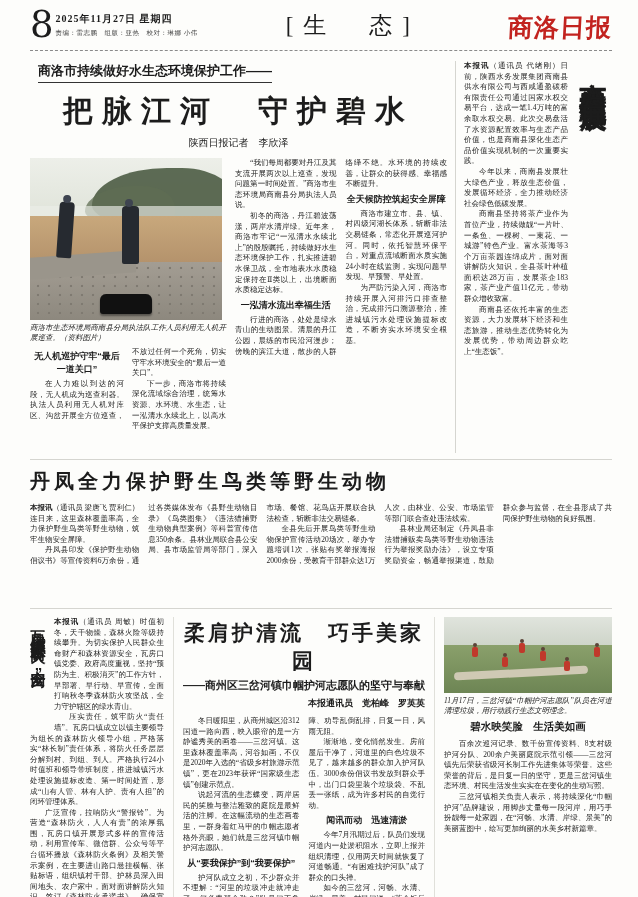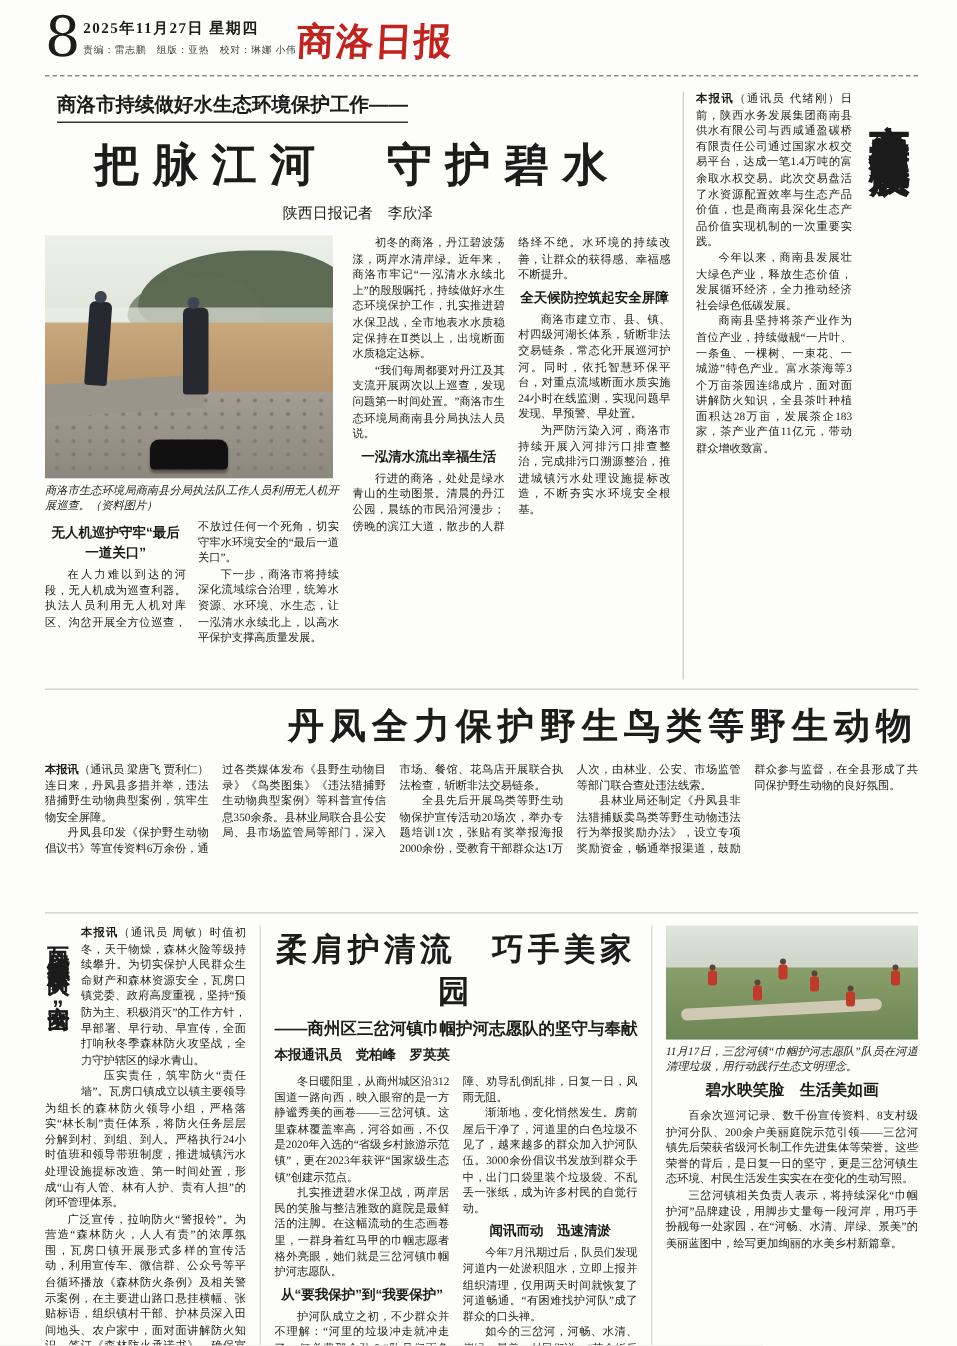--- a/index.html
+++ b/index.html
@@ -58,35 +58,35 @@
   .undercols{height:118px;overflow:hidden;column-count:2;column-gap:8px;}
   .rightcols{flex:1;height:308px;overflow:hidden;column-count:2;column-gap:9px;}
   
   .shangnan{flex:1;display:flex;border-left:1px solid #d5d5d0;margin-left:8px;padding-left:8px;}
   .sn-text{width:104px;height:388px;overflow:hidden;}
   .sn-title{writing-mode:vertical-rl;text-orientation:upright;font-size:27px;font-weight:bold;
             letter-spacing:2px;line-height:38px;margin-left:6px;height:388px;
             font-family:"Liberation Sans",sans-serif;}
   
   .danfeng{border-top:1px solid #d5d5d0;margin-top:6px;padding-top:6px;height:136px;}
-  .df-title{font-size:24px;font-weight:bold;text-align:right;letter-spacing:4px;margin:2px 0 8px 0;
+  .df-title{font-size:20px;font-weight:bold;text-align:left;letter-spacing:4px;margin:2px 0 8px 0;
             font-family:"Liberation Sans",sans-serif;}
   .df-cols{column-count:5;column-gap:9px;height:98px;overflow:hidden;}
   
   .bottom{border-top:1px solid #d5d5d0;margin-top:6px;padding-top:8px;display:flex;height:292px;}
   .wafang{width:134px;overflow:hidden;}
   .wf-title{float:left;writing-mode:vertical-rl;text-orientation:upright;height:102px;
             font-size:15px;font-weight:bold;letter-spacing:2px;line-height:17px;
             margin:2px 7px 3px 0;font-family:"Liberation Sans",sans-serif;}
   .roujian{width:242px;margin-left:9px;padding-left:9px;border-left:1px solid #e0e0da;}
   .rj-title{font-size:21px;font-weight:bold;text-align:center;letter-spacing:3px;
             font-family:"Liberation Sans",sans-serif;margin:2px 0 3px 0;}
   .rj-sub{font-size:11px;font-weight:bold;text-align:center;margin:0 0 4px 0;
           font-family:"Liberation Sans",sans-serif;}
-  .rj-byline{font-size:9px;text-align:left;margin-bottom:6px;font-weight:bold;}
+  .rj-byline{font-size:9px;text-align:right;margin-bottom:6px;font-weight:bold;}
   .rj-cols{column-count:2;column-gap:9px;height:225px;overflow:hidden;}
   .brcol{flex:1;margin-left:9px;padding-left:9px;border-left:1px solid #e0e0da;overflow:hidden;}
   .photo2{position:relative;width:100%;height:76px;overflow:hidden;background:#c9d2c2;}
   .p2-water{position:absolute;left:0;top:0;width:100%;height:30px;
             background:linear-gradient(#e0e4dd,#cdd4c8);}
   .p2-bank{position:absolute;left:0;top:28px;width:100%;height:50px;
            background:linear-gradient(#8aa06b,#6c8453);}
   .p2-path{position:absolute;left:10px;top:52px;width:80%;height:8px;background:#cfc9b4;
            transform:rotate(-3deg);border-radius:4px;}
   .vest{position:absolute;width:6px;height:10px;background:#c0392b;border-radius:2px;}
@@ -101,20 +101,23 @@
 </head>
 <body>
 
 <div class="page">
 
   <div class="hdr">
     <div class="pageno">8</div>
     <div class="dateblk">
       <div class="date">2025年11月27日 星期四</div>
       <div class="credits">责编：雷志鹏　组版：亚热　校对：琳娜 小伟</div>
+    </div>
+    <div class="secwrap">
+      <span class="section">[生　态]</span>
     </div>
     <div class="masthead">商洛日报</div>
   </div>
   <div class="rule"></div>
 
   <div class="top">
     <div class="leadart">
       <div class="kickerwrap">
         <span class="kicker">商洛市持续做好水生态环境保护工作——</span>
       </div>
@@ -139,48 +142,49 @@
             <div class="p1-case"></div>
           </div>
           <div class="caption">商洛市生态环境局商南县分局执法队工作人员利用无人机开展巡查。（资料图片）</div>
           <div class="undercols">
             <p class="sub">无人机巡护守牢“最后一道关口”</p>
             <p class="b">在人力难以到达的河段，无人机成为巡查利器。执法人员利用无人机对库区、沟岔开展全方位巡查，不放过任何一个死角，切实守牢水环境安全的“最后一道关口”。</p>
             <p class="b">下一步，商洛市将持续深化流域综合治理，统筹水资源、水环境、水生态，让一泓清水永续北上，以高水平保护支撑高质量发展。</p>
           </div>
         </div>
         <div class="rightcols">
+          <p class="b">“我们每周都要对丹江及其支流开展两次以上巡查，发现问题第一时间处置。”商洛市生态环境局商南县分局执法人员说。</p>
           <p class="b">初冬的商洛，丹江碧波荡漾，两岸水清岸绿。近年来，商洛市牢记“一泓清水永续北上”的殷殷嘱托，持续做好水生态环境保护工作，扎实推进碧水保卫战，全市地表水水质稳定保持在Ⅱ类以上，出境断面水质稳定达标。</p>
-          <p class="b">“我们每周都要对丹江及其支流开展两次以上巡查，发现问题第一时间处置。”商洛市生态环境局商南县分局执法人员说。</p>
           <p class="sub">一泓清水流出幸福生活</p>
           <p class="b">行进的商洛，处处是绿水青山的生动图景。清晨的丹江公园，晨练的市民沿河漫步；傍晚的滨江大道，散步的人群络绎不绝。水环境的持续改善，让群众的获得感、幸福感不断提升。</p>
           <p class="sub">全天候防控筑起安全屏障</p>
           <p class="b">商洛市建立市、县、镇、村四级河湖长体系，斩断非法交易链条，常态化开展巡河护河。同时，依托智慧环保平台，对重点流域断面水质实施24小时在线监测，实现问题早发现、早预警、早处置。</p>
           <p class="b">为严防污染入河，商洛市持续开展入河排污口排查整治，完成排污口溯源整治，推进城镇污水处理设施提标改造，不断夯实水环境安全根基。</p>
         </div>
       </div>
     </div>
 
     <div class="shangnan">
       <div class="sn-text">
         <p class="b" style="text-indent:0">
           <span class="lead-label">本报讯</span><span>（通讯员 代绪刚）日前，陕西水务发展集团商南县供水有限公司与西咸通盈碳桥有限责任公司通过国家水权交易平台，达成一笔1.4万吨的富余取水权交易。此次交易盘活了水资源配置效率与生态产品价值，也是商南县深化生态产品价值实现机制的一次重要实践。</span>
         </p>
         <p class="b">今年以来，商南县发展壮大绿色产业，释放生态价值，发展循环经济，全力推动经济社会绿色低碳发展。</p>
         <p class="b">商南县坚持将茶产业作为首位产业，持续做靓“一片叶、一条鱼、一棵树、一束花、一城游”特色产业。富水茶海等3个万亩茶园连绵成片，面对面讲解防火知识，全县茶叶种植面积达28万亩，发展茶企183家，茶产业产值11亿元，带动群众增收致富。</p>
+        <p class="b">商南县还依托丰富的生态资源，大力发展林下经济和生态旅游，推动生态优势转化为发展优势，带动周边群众吃上“生态饭”。</p>
       </div>
       <div class="sn-title">商南多举措推动绿色低碳发展</div>
     </div>
   </div>
 
   <div class="danfeng">
     <div class="df-title">丹凤全力保护野生鸟类等野生动物</div>
     <div class="df-cols">
       <p class="b" style="text-indent:0">
-        <span class="lead-label">本报讯</span><span>（通讯员 梁唐飞 贾利仁）连日来，丹凤县多措并举，违法猎捕野生动物典型案例，筑牢生物安全屏障。</span>
+        <span class="lead-label">本报讯</span><span>（通讯员 梁唐飞 贾利仁）连日来，这里森林覆盖率高，全力保护野生鸟类等野生动物，筑牢生物安全屏障。</span>
       </p>
       <p class="b">丹凤县印发《保护野生动物倡议书》等宣传资料6万余份，通过各类媒体发布《县野生动物目录》《鸟类图集》《违法猎捕野生动物典型案例》等科普宣传信息350余条。县林业局联合县公安局、县市场监管局等部门，深入市场、餐馆、花鸟店开展联合执法检查，斩断非法交易链条。</p>
       <p class="b">全县先后开展鸟类等野生动物保护宣传活动20场次，举办专题培训1次，张贴有奖举报海报2000余份，受教育干部群众达1万人次，由林业、公安、市场监管等部门联合查处违法线索。</p>
       <p class="b">县林业局还制定《丹凤县非法猎捕贩卖鸟类等野生动物违法行为举报奖励办法》，设立专项奖励资金，畅通举报渠道，鼓励群众参与监督，在全县形成了共同保护野生动物的良好氛围。</p>
     </div>
   </div>
 
   <div class="bottom">
 
     <div class="wafang">
@@ -192,21 +196,21 @@
       <p class="b">广泛宣传，拉响防火“警报铃”。为营造“森林防火，人人有责”的浓厚氛围，瓦房口镇开展形式多样的宣传活动，利用宣传车、微信群、公众号等平台循环播放《森林防火条例》及相关警示案例，在主要进山路口悬挂横幅、张贴标语，组织镇村干部、护林员深入田间地头、农户家中，面对面讲解防火知识，签订《森林防火承诺书》，确保宣传无死角。</p>
 
     </div>
 
     <div class="roujian">
       <div class="rj-title">柔肩护清流　巧手美家园</div>
       <div class="rj-sub">——商州区三岔河镇巾帼护河志愿队的坚守与奉献</div>
       <div class="rj-byline">本报通讯员　党柏峰　罗英英</div>
       <div class="rj-cols">
         <p class="b">冬日暖阳里，从商州城区沿312国道一路向西，映入眼帘的是一方静谧秀美的画卷——三岔河镇。这里森林覆盖率高，河谷如画，不仅是2020年入选的“省级乡村旅游示范镇”，更在2023年获评“国家级生态镇”创建示范点。</p>
-        <p class="b">扎实推进碧水保卫战，两岸居民的笑脸与整洁雅致的庭院是最鲜活的注脚。在这幅流动的生态画卷里，一群身着红马甲的巾帼志愿者格外亮眼，她们就是三岔河镇巾帼护河志愿队。</p>
+        <p class="b">说起河流的生态蝶变，两岸居民的笑脸与整洁雅致的庭院是最鲜活的注脚。在这幅流动的生态画卷里，一群身着红马甲的巾帼志愿者格外亮眼，她们就是三岔河镇巾帼护河志愿队。</p>
         <p class="sub">从“要我保护”到“我要保护”</p>
         <p class="b">护河队成立之初，不少群众并不理解：“河里的垃圾冲走就冲走了，何必费那个劲？”队员们不争辩，用行动说话。每周两次的集中巡河雷打不动，捡拾垃圾、清理河障、劝导乱倒乱排，日复一日，风雨无阻。</p>
         <p class="b">渐渐地，变化悄然发生。房前屋后干净了，河道里的白色垃圾不见了，越来越多的群众加入护河队伍。3000余份倡议书发放到群众手中，出门口袋里装个垃圾袋、不乱丢一张纸，成为许多村民的自觉行动。</p>
         <p class="sub">闻讯而动　迅速清淤</p>
         <p class="b">今年7月汛期过后，队员们发现河道内一处淤积阻水，立即上报并组织清理，仅用两天时间就恢复了河道畅通。“有困难找护河队”成了群众的口头禅。</p>
         <p class="b">如今的三岔河，河畅、水清、岸绿、景美。村民们说：“茶余饭后沿着河岸走一走，心里那叫一个舒坦！”</p>
       </div>
     </div>
 
     <div class="brcol">

